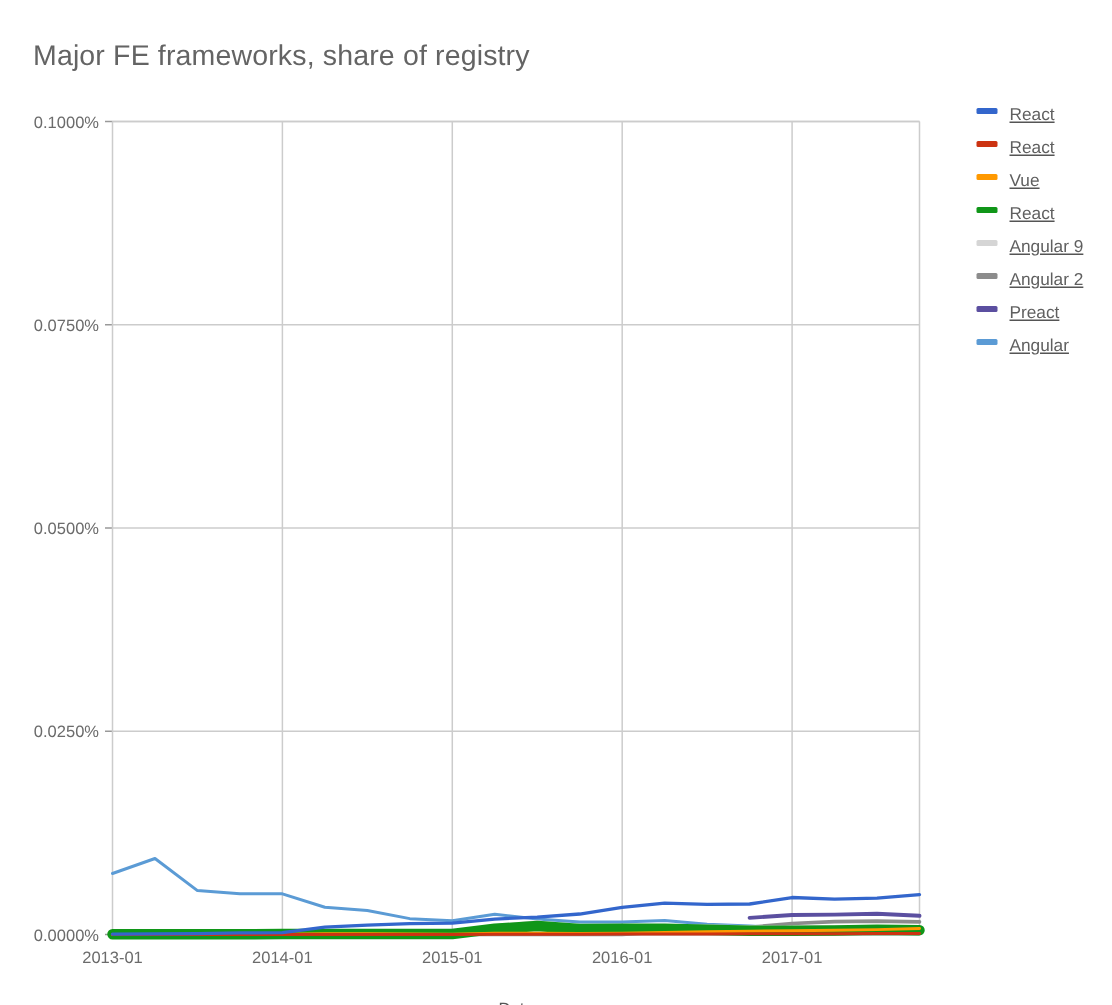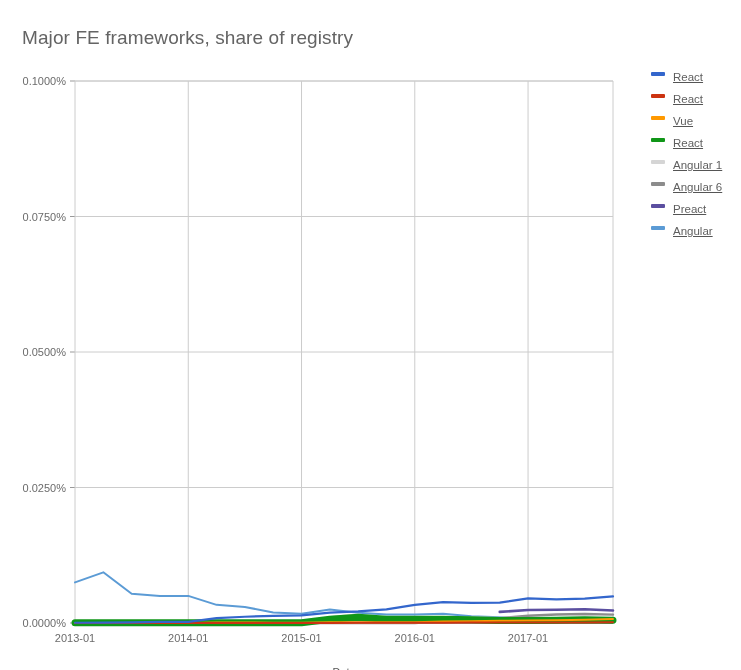--- a/index.html
+++ b/index.html
@@ -128,25 +128,25 @@
       <div class="legend-item">
         <span class="legend-swatch" style="background: rgb(255, 153, 0);"></span>
         <span class="legend-label">Vue</span>
       </div>
       <div class="legend-item">
         <span class="legend-swatch" style="background: rgb(16, 150, 24);"></span>
         <span class="legend-label">React</span>
       </div>
       <div class="legend-item">
         <span class="legend-swatch" style="background: rgb(213, 213, 213);"></span>
-        <span class="legend-label">Angular 1</span>
+        <span class="legend-label">Angular 9</span>
       </div>
       <div class="legend-item">
         <span class="legend-swatch" style="background: rgb(140, 140, 140);"></span>
-        <span class="legend-label">Angular 6</span>
+        <span class="legend-label">Angular 2</span>
       </div>
       <div class="legend-item">
         <span class="legend-swatch" style="background: rgb(91, 79, 160);"></span>
         <span class="legend-label">Preact</span>
       </div>
       <div class="legend-item">
         <span class="legend-swatch" style="background: rgb(91, 155, 213);"></span>
         <span class="legend-label">Angular</span>
       </div>
     </div>

